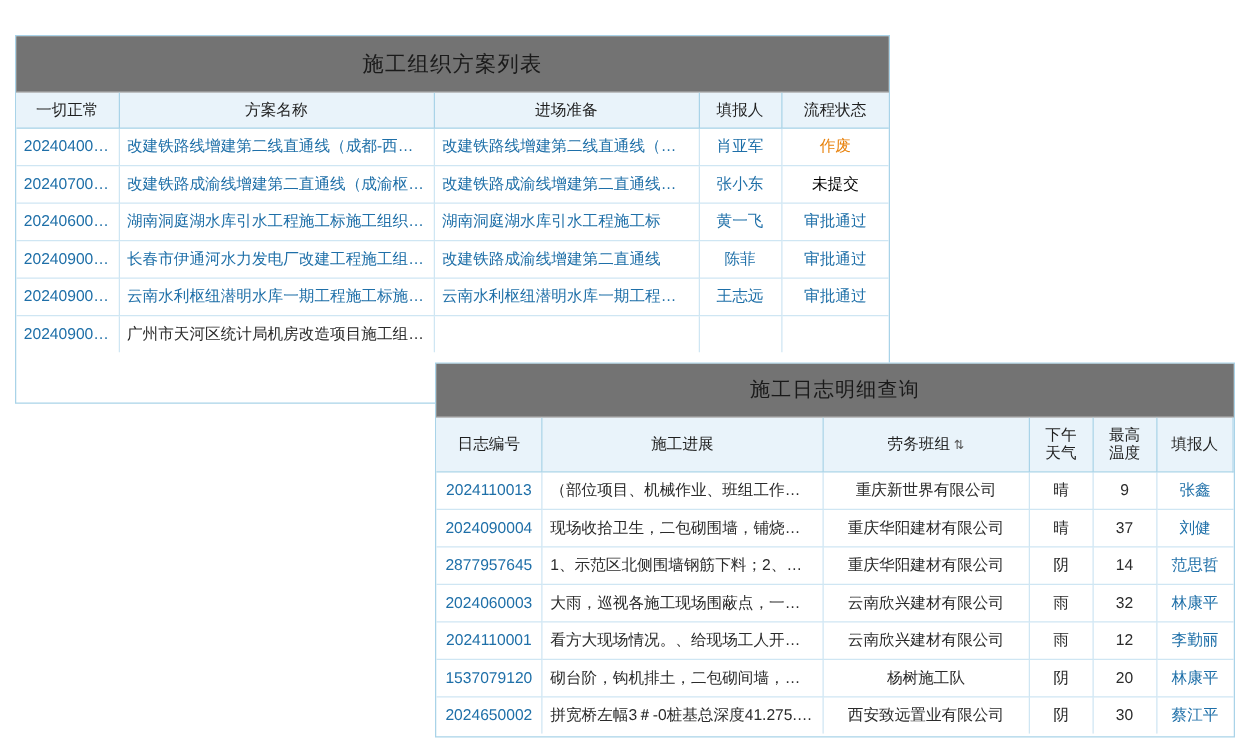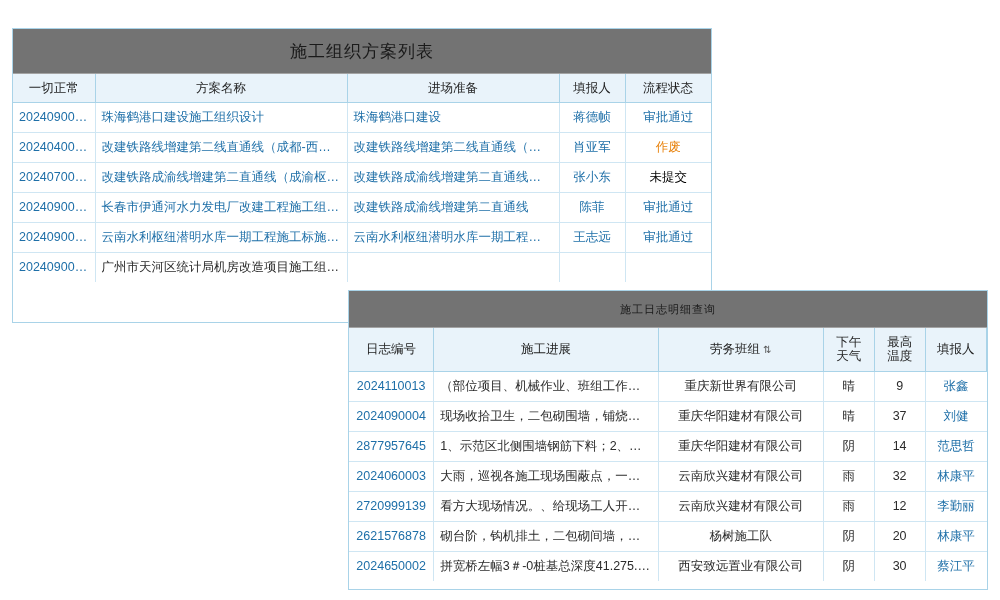--- a/index.html
+++ b/index.html
@@ -36,21 +36,21 @@
   .panel-title {
     text-align: center;
     font-size: 17px;
     font-weight: normal;
     color: #1a1a1a;
     padding: 11px 0 10px 0;
     border-bottom: 1px solid #a3a3a3;
     background: #737373;
     letter-spacing: 1px;
   }
-  #panel-logs .panel-title { font-size: 11px; }
+  #panel-logs .panel-title { font-size: 16px; }
 
   table {
     border-collapse: collapse;
     width: 100%;
     table-layout: fixed;
   }
   th {
     background: #e9f3fa;
     font-size: 12.5px;
     font-weight: normal;
@@ -115,39 +115,39 @@
         <tr>
           <th>一切正常</th>
           <th>方案名称</th>
           <th>进场准备</th>
           <th>填报人</th>
           <th>流程状态</th>
         </tr>
       </thead>
       <tbody>
         <tr>
-          <td class="c-center">2024090007</td>
-          <td class="c-left">珠海鹤港口建设施工组织设计</td>
-          <td class="c-left">珠海鹤港口建设</td>
-          <td class="c-center">蒋德帧</td>
-          <td class="c-center status-approved">审批通过</td>
-        </tr>
-        <tr>
           <td class="c-center">2024040002</td>
           <td class="c-left">改建铁路线增建第二线直通线（成都-西安）...</td>
           <td class="c-left">改建铁路线增建第二线直通线（成都-西安...</td>
           <td class="c-center">肖亚军</td>
           <td class="c-center status-void">作废</td>
         </tr>
         <tr>
           <td class="c-center">2024070005</td>
           <td class="c-left">改建铁路成渝线增建第二直通线（成渝枢纽）...</td>
           <td class="c-left">改建铁路成渝线增建第二直通线（成渝枢...</td>
           <td class="c-center">张小东</td>
           <td class="c-center status-unsubmitted">未提交</td>
+        </tr>
+        <tr>
+          <td class="c-center">2024060004</td>
+          <td class="c-left">湖南洞庭湖水库引水工程施工标施工组织设计</td>
+          <td class="c-left">湖南洞庭湖水库引水工程施工标</td>
+          <td class="c-center">黄一飞</td>
+          <td class="c-center status-approved">审批通过</td>
         </tr>
         <tr>
           <td class="c-center">2024090006</td>
           <td class="c-left">长春市伊通河水力发电厂改建工程施工组织设计</td>
           <td class="c-left">改建铁路成渝线增建第二直通线</td>
           <td class="c-center">陈菲</td>
           <td class="c-center status-approved">审批通过</td>
         </tr>
         <tr>
           <td class="c-center">2024090005</td>
@@ -225,29 +225,29 @@
         </tr>
         <tr>
           <td class="c-center">2024060003</td>
           <td class="c-left dark">大雨，巡视各施工现场围蔽点，一切正常...</td>
           <td class="c-center dark">云南欣兴建材有限公司</td>
           <td class="c-center dark">雨</td>
           <td class="c-center dark">32</td>
           <td class="c-center">林康平</td>
         </tr>
         <tr>
-          <td class="c-center">2720999139</td>
+          <td class="c-center">2024110001</td>
           <td class="c-left dark">看方大现场情况。、给现场工人开会，整...</td>
           <td class="c-center dark">云南欣兴建材有限公司</td>
           <td class="c-center dark">雨</td>
           <td class="c-center dark">12</td>
           <td class="c-center">李勤丽</td>
         </tr>
         <tr>
-          <td class="c-center">2621576878</td>
+          <td class="c-center">1537079120</td>
           <td class="c-left dark">砌台阶，钩机排土，二包砌间墙，晚间加...</td>
           <td class="c-center dark">杨树施工队</td>
           <td class="c-center dark">阴</td>
           <td class="c-center dark">20</td>
           <td class="c-center">林康平</td>
         </tr>
         <tr>
           <td class="c-center">2024650002</td>
           <td class="c-left dark">拼宽桥左幅3＃-0桩基总深度41.275.今日进...</td>
           <td class="c-center dark">西安致远置业有限公司</td>

